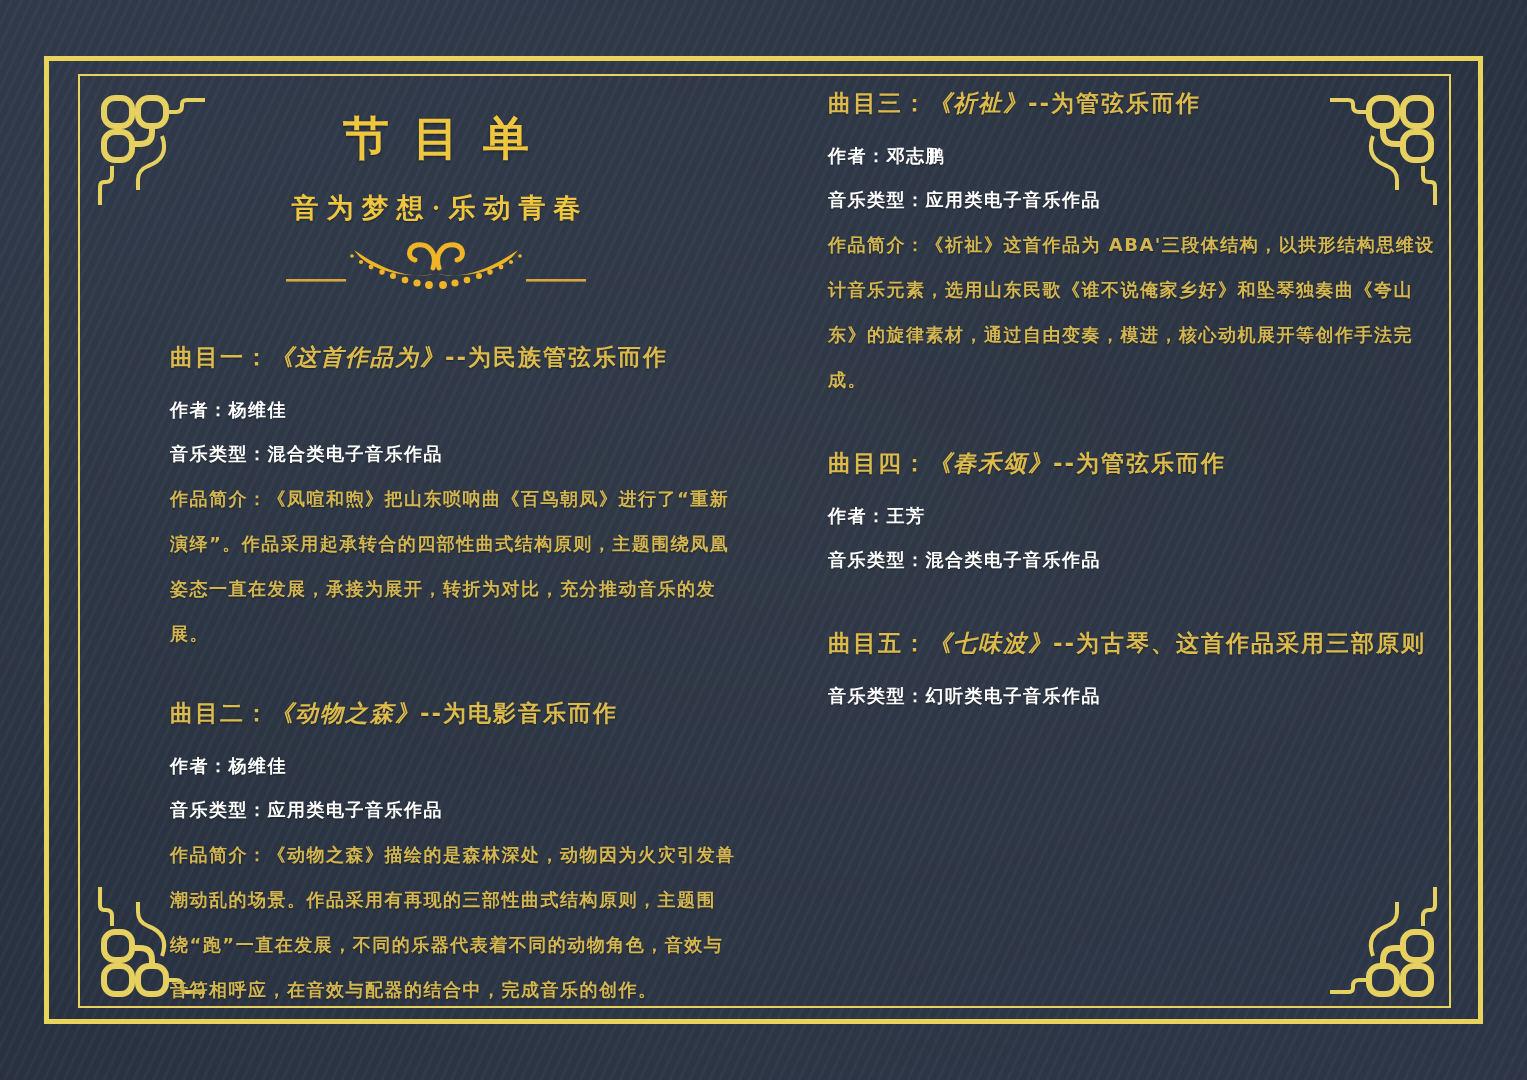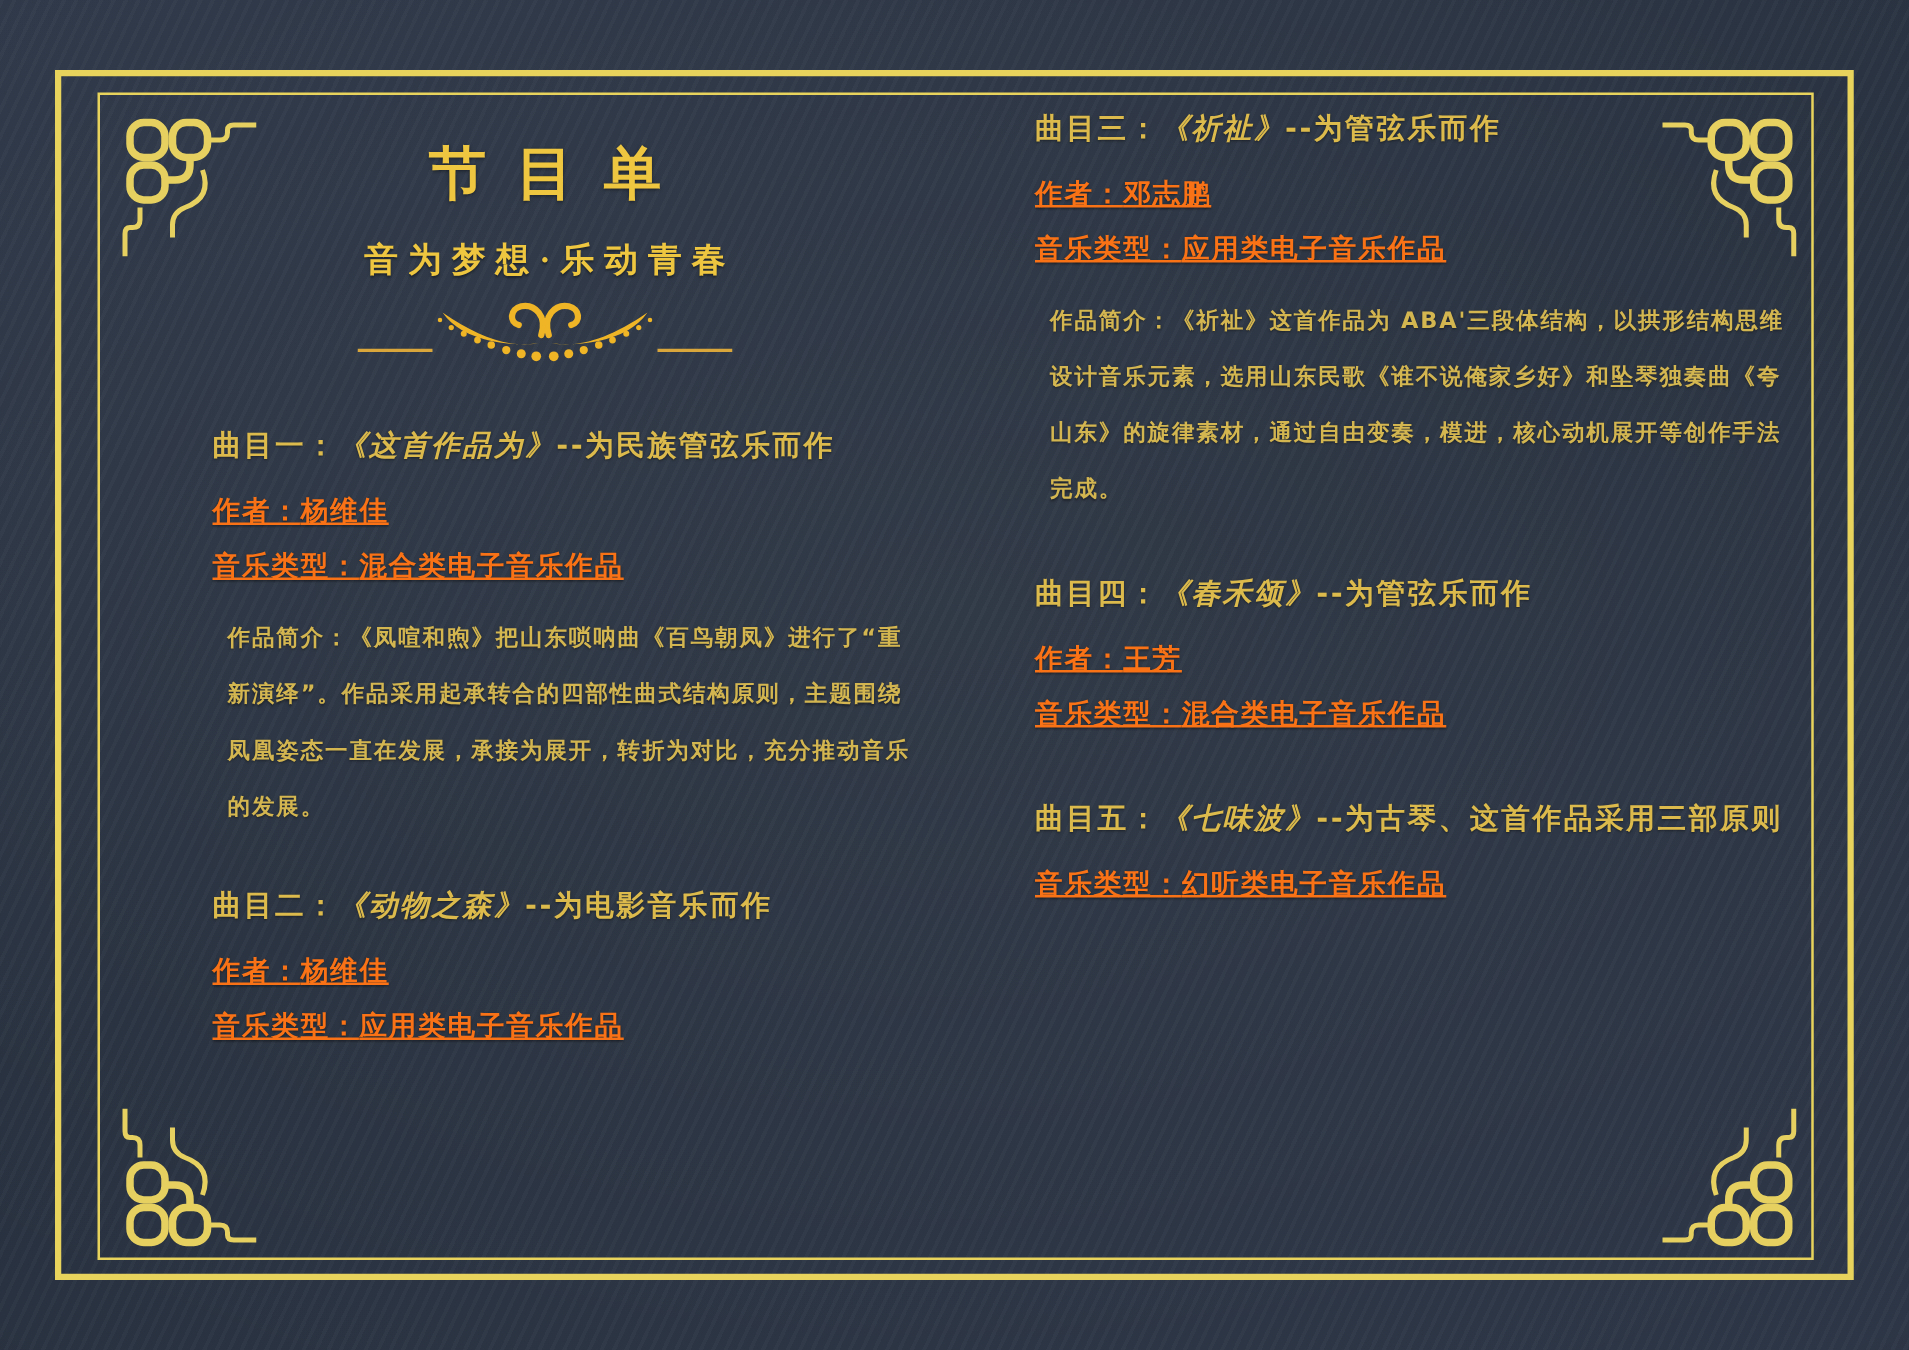--- a/index.html
+++ b/index.html
@@ -38,23 +38,23 @@
     text-shadow:0 1px 2px rgba(0,0,0,0.4);font-family:Liberation Serif, serif;}
   .flourish{margin:10px auto 0 auto;width:300px;height:60px;}
   
   .program{margin-top:40px;}
   .col-left .program:first-of-type{margin-top:26px;}
   .col-right .program:first-of-type{margin-top:0;}
   .col-right .program{margin-top:44px;}
   .program-heading{margin:0 0 14px 0;font-size:23px;line-height:34px;font-weight:700;
     color:#dcbb4c;letter-spacing:2px;text-shadow:0 1px 2px rgba(0,0,0,0.4);}
   .program-heading i{}
-  .meta-line{font-size:22px;line-height:44px;font-weight:600;letter-spacing:1.5px;
-    color:#f97316;text-shadow:0 1px 2px rgba(0,0,0,0.4);text-decoration:underline;}
-  .intro{margin:12px;font-size:18px;line-height:45px;font-weight:600;letter-spacing:1.5px;
+  .meta-line{font-size:18px;line-height:44px;font-weight:600;letter-spacing:1.5px;
+    color:#ffffff;text-shadow:0 1px 2px rgba(0,0,0,0.4);}
+  .intro{margin:0;font-size:18px;line-height:45px;font-weight:600;letter-spacing:1.5px;
     color:#d4b651;text-shadow:0 1px 2px rgba(0,0,0,0.4);}
 </style>
 </head>
 <body>
 
 <svg width="0" height="0" style="position:absolute" aria-hidden="true">
   <defs>
     <g id="knot-shape" fill="none" stroke="currentColor" stroke-width="6">
       <rect x="12" y="6" width="28" height="28" rx="11"></rect>
       <rect x="46" y="6" width="28" height="28" rx="11"></rect>
@@ -120,20 +120,21 @@
     <h3 class="program-heading"><span>曲目一：</span><i>《这首作品为》</i><span>--为民族管弦乐而作</span></h3>
     <div class="meta-line"><span>作者：</span><span>杨维佳</span></div>
     <div class="meta-line"><span>音乐类型：</span><span>混合类电子音乐作品</span></div>
     <p class="intro"><span>作品简介：</span><span>《凤喧和煦》把山东唢呐曲《百鸟朝凤》进行了“重新演绎”。作品采用起承转合的四部性曲式结构原则，主题围绕凤凰姿态一直在发展，承接为展开，转折为对比，充分推动音乐的发展。</span></p>
   </div>
 
   <div class="program">
     <h3 class="program-heading"><span>曲目二：</span><i>《动物之森》</i><span>--为电影音乐而作</span></h3>
     <div class="meta-line"><span>作者：</span><span>杨维佳</span></div>
     <div class="meta-line"><span>音乐类型：</span><span>应用类电子音乐作品</span></div>
+    <p class="intro"><span>作品简介：</span><span>《动物之森》描绘的是森林深处，动物因为火灾引发兽潮动乱的场景。作品采用有再现的三部性曲式结构原则，主题围绕“跑”一直在发展，不同的乐器代表着不同的动物角色，音效与音符相呼应，在音效与配器的结合中，完成音乐的创作。</span></p>
   </div>
 </div>
 
 <div class="col col-right">
   <div class="program">
     <h3 class="program-heading"><span>曲目三：</span><i>《祈祉》</i><span>--为管弦乐而作</span></h3>
     <div class="meta-line"><span>作者：</span><span>邓志鹏</span></div>
     <div class="meta-line"><span>音乐类型：</span><span>应用类电子音乐作品</span></div>
     <p class="intro"><span>作品简介：</span><span>《祈祉》这首作品为 ABA'三段体结构，以拱形结构思维设计音乐元素，选用山东民歌《谁不说俺家乡好》和坠琴独奏曲《夸山东》的旋律素材，通过自由变奏，模进，核心动机展开等创作手法完成。</span></p>
   </div>

